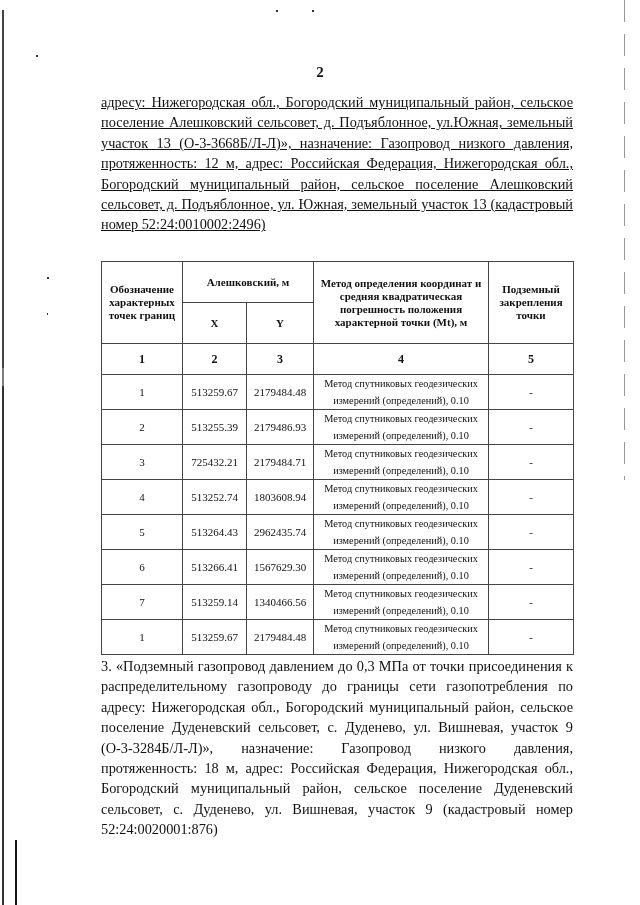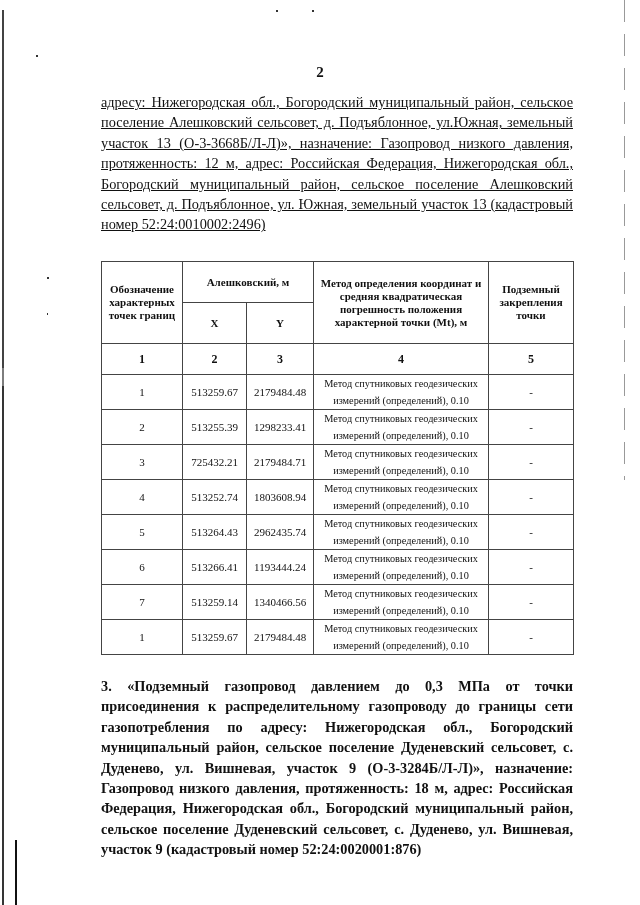--- a/index.html
+++ b/index.html
@@ -25,21 +25,21 @@
     .page-number {
       position: absolute; left: 0; width: 640px; top: 64px; text-align: center;
       font-weight: bold; font-size: 15px;
     }
     .para {
       position: absolute; left: 101px; width: 472px;
       font-size: 14.3px; line-height: 20.4px; text-align: justify;
       text-align-last: left;
     }
     .para-1 { top: 92px; text-decoration: underline; }
-    .para-2 { top: 676px; font-weight: bold; }
+    .para-2 { top: 656px; }
 
     table.coords {
       position: absolute; left: 101px; top: 261px; width: 472px;
       border-collapse: collapse; table-layout: fixed;
       font-size: 10.5px;
     }
     table.coords th, table.coords td {
       border: 1px solid #444; text-align: center; vertical-align: middle; padding: 0 2px;
     }
     table.coords th { font-weight: bold; font-size: 11px; line-height: 13px; }
@@ -96,21 +96,21 @@
     <tr class="data-row">
       <td>1</td>
       <td>513259.67</td>
       <td>2179484.48</td>
       <td class="method">Метод спутниковых геодезических измерений (определений), 0.10</td>
       <td>-</td>
     </tr>
     <tr class="data-row">
       <td>2</td>
       <td>513255.39</td>
-      <td>1298233.41</td>
+      <td>2179486.93</td>
       <td class="method">Метод спутниковых геодезических измерений (определений), 0.10</td>
       <td>-</td>
     </tr>
     <tr class="data-row">
       <td>3</td>
       <td>725432.21</td>
       <td>2179484.71</td>
       <td class="method">Метод спутниковых геодезических измерений (определений), 0.10</td>
       <td>-</td>
     </tr>
@@ -124,21 +124,21 @@
     <tr class="data-row">
       <td>5</td>
       <td>513264.43</td>
       <td>2962435.74</td>
       <td class="method">Метод спутниковых геодезических измерений (определений), 0.10</td>
       <td>-</td>
     </tr>
     <tr class="data-row">
       <td>6</td>
       <td>513266.41</td>
-      <td>1193444.24</td>
+      <td>1567629.30</td>
       <td class="method">Метод спутниковых геодезических измерений (определений), 0.10</td>
       <td>-</td>
     </tr>
     <tr class="data-row">
       <td>7</td>
       <td>513259.14</td>
       <td>1340466.56</td>
       <td class="method">Метод спутниковых геодезических измерений (определений), 0.10</td>
       <td>-</td>
     </tr>

